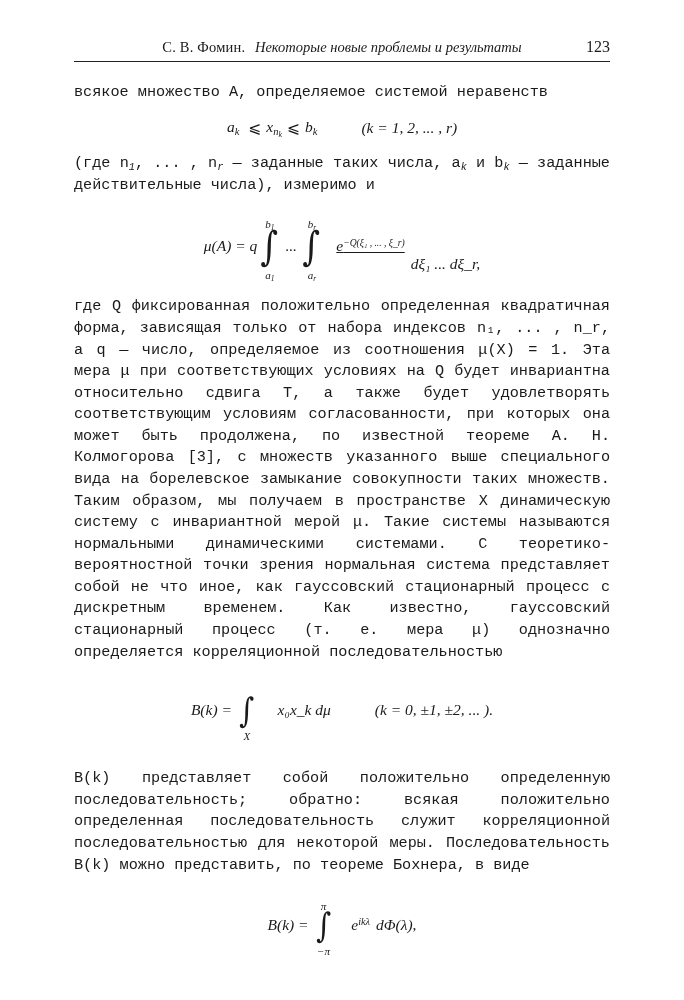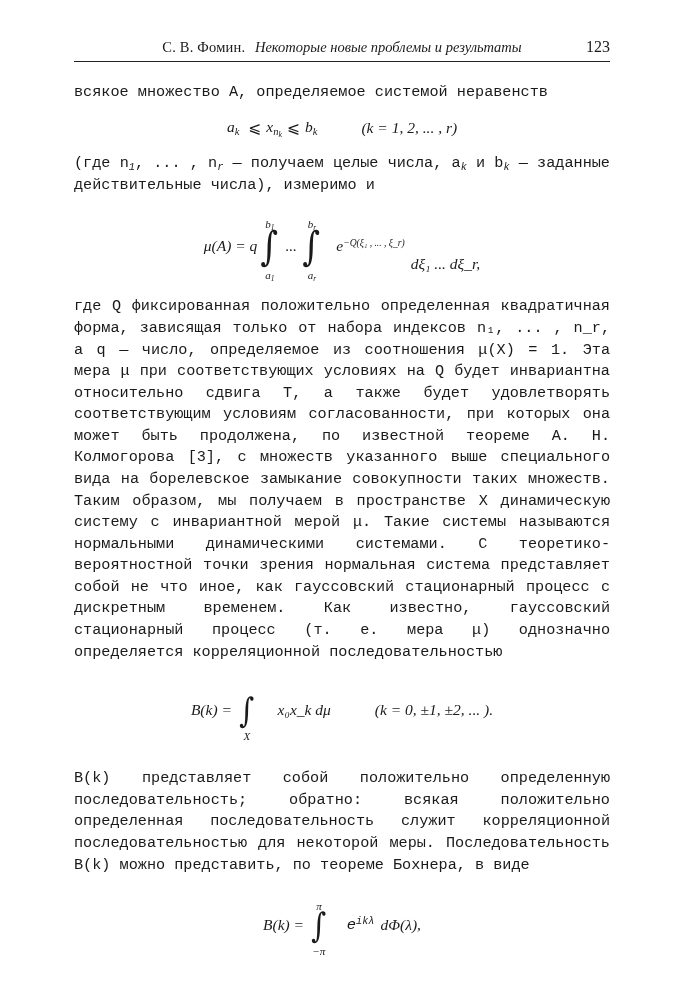--- a/index.html
+++ b/index.html
@@ -151,38 +151,38 @@
         <span style="margin:0 5px;">⩽</span>
         <span class="mathit">
           <span>b</span><sub>k</sub>
         </span>
         <span class="spaceq"></span>
         <span class="mathit">(k = 1, 2, ... , r)</span>
       </span>
     </div>
 
     <p class="para">
-      <span>(где n</span><i><sub>1</sub></i><span>, ... , n</span><i><sub>r</sub></i><span> — получаем целые числа, a</span><i><sub>k</sub></i><span> и b</span><i><sub>k</sub></i><span> — заданные действительные числа), измеримо и</span>
+      <span>(где n</span><i><sub>1</sub></i><span>, ... , n</span><i><sub>r</sub></i><span> — заданные таких числа, a</span><i><sub>k</sub></i><span> и b</span><i><sub>k</sub></i><span> — заданные действительные числа), измеримо и</span>
     </p>
 
     <div class="eq" style="margin-top:18px;margin-bottom:18px;">
       <span class="eqrow">
         <span class="mathit">μ(A) = q</span>
         <span class="intg">
           <span class="lim"><span>b</span><sub>1</sub></span>
           <span class="sign">∫</span>
           <span class="lim"><span>a</span><sub>1</sub></span>
         </span>
         <span class="dots-int">...</span>
         <span class="intg">
           <span class="lim"><span>b</span><sub>r</sub></span>
           <span class="sign">∫</span>
           <span class="lim"><span>a</span><sub>r</sub></span>
         </span>
-        <span class="mathit" style="margin-left:12px;">
+        <span class="mathit" style="margin-left:12px;text-decoration:underline;">
           <span>e</span><sup style="font-size:0.62em">−Q(ξ₁ , ... , ξ_r)</sup>
         </span>
         <span class="mathit" style="margin-left:6px;margin-top:36px;">dξ₁ ... dξ_r,</span>
       </span>
     </div>
 
     <p class="para">где Q     фиксированная положительно определенная квадратичная форма, зависящая только от набора индексов n₁, ... , n_r, а q — число, определяемое из соотношения μ(X) = 1. Эта мера μ при соответствующих условиях на Q будет инвариантна относительно сдвига T, а также будет удовлетворять соответствующим условиям согласованности, при которых она может быть продолжена, по известной теореме А. Н. Колмогорова [3], с множеств указанного выше специального вида на борелевское замыкание совокупности таких множеств. Таким образом, мы получаем в пространстве X динамическую систему с инвариантной мерой μ. Такие системы называются нормальными динамическими системами. С теоретико-вероятностной точки зрения нормальная система представляет собой не что иное, как гауссовский стационарный процесс с дискретным временем. Как известно, гауссовский стационарный процесс (т. е. мера μ) однозначно определяется корреляционной последовательностью</p>
 
     <div class="eq" style="margin-top:18px;margin-bottom:18px;">
       <span class="eqrow">
@@ -203,21 +203,21 @@
     <p class="para">B(k) представляет собой положительно определенную последовательность; обратно: всякая положительно определенная последовательность служит корреляционной последовательностью для некоторой меры. Последовательность B(k) можно представить, по теореме Бохнера, в виде</p>
 
     <div class="eq" style="margin-top:20px;margin-bottom:20px;">
       <span class="eqrow">
         <span class="mathit">B(k) =</span>
         <span class="intg small" style="margin-left:6px;">
           <span class="lim">π</span>
           <span class="sign">∫</span>
           <span class="lim">−π</span>
         </span>
-        <span class="mathit" style="margin-left:17px;font-family:Liberation Mono, monospace;">
+        <span class="mathit" style="margin-left:17px;">
           <span>e</span><sup style="font-size:0.66em">ikλ</sup>
         </span>
         <span class="mathit" style="margin-left:6px;">dΦ(λ),</span>
       </span>
     </div>
 
     <div class="gap-s"></div>
 
 
   </div>

